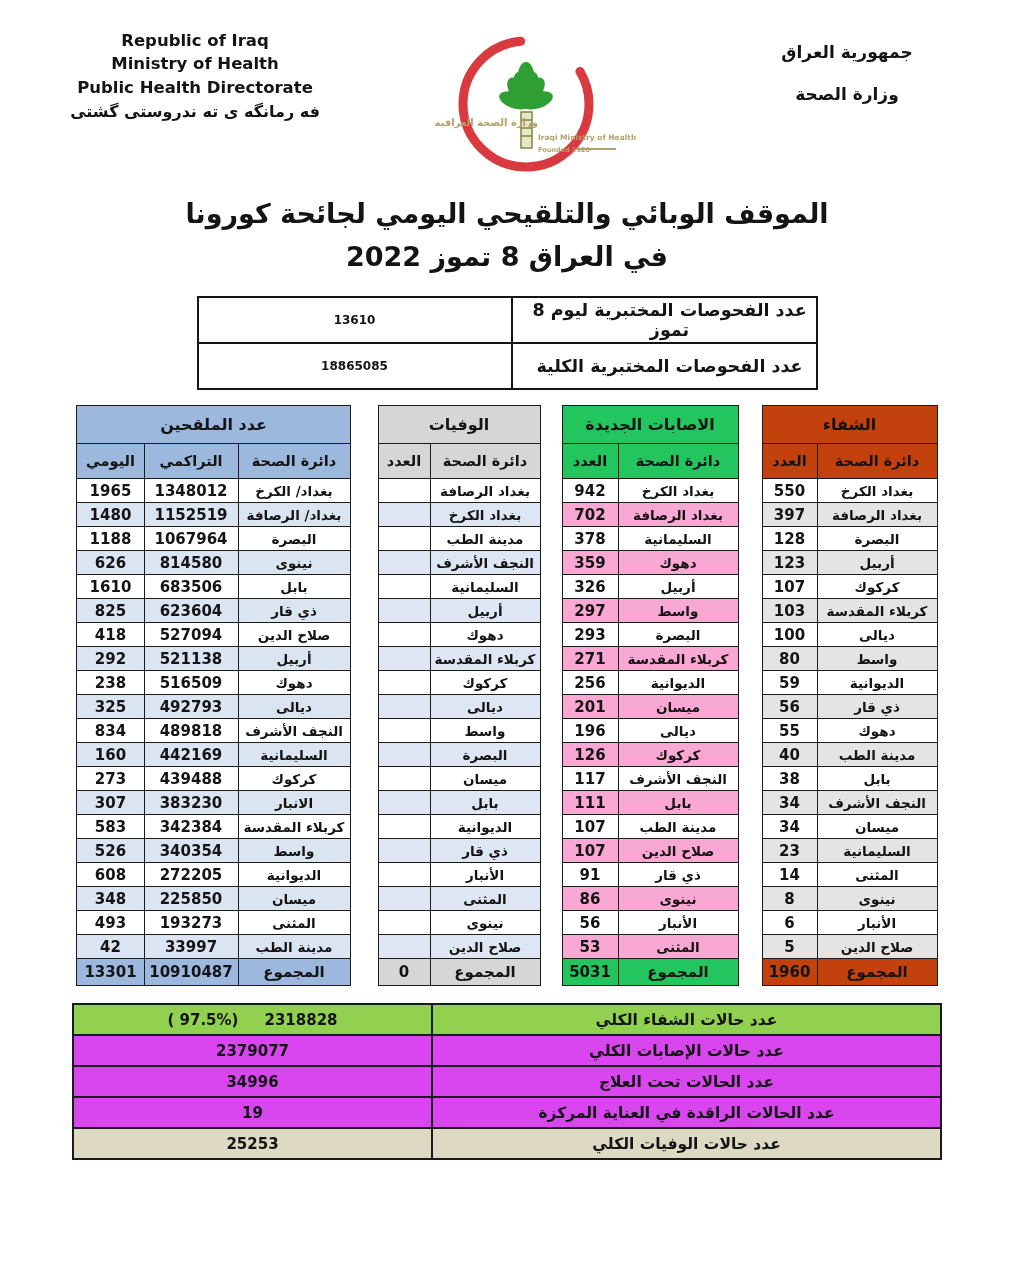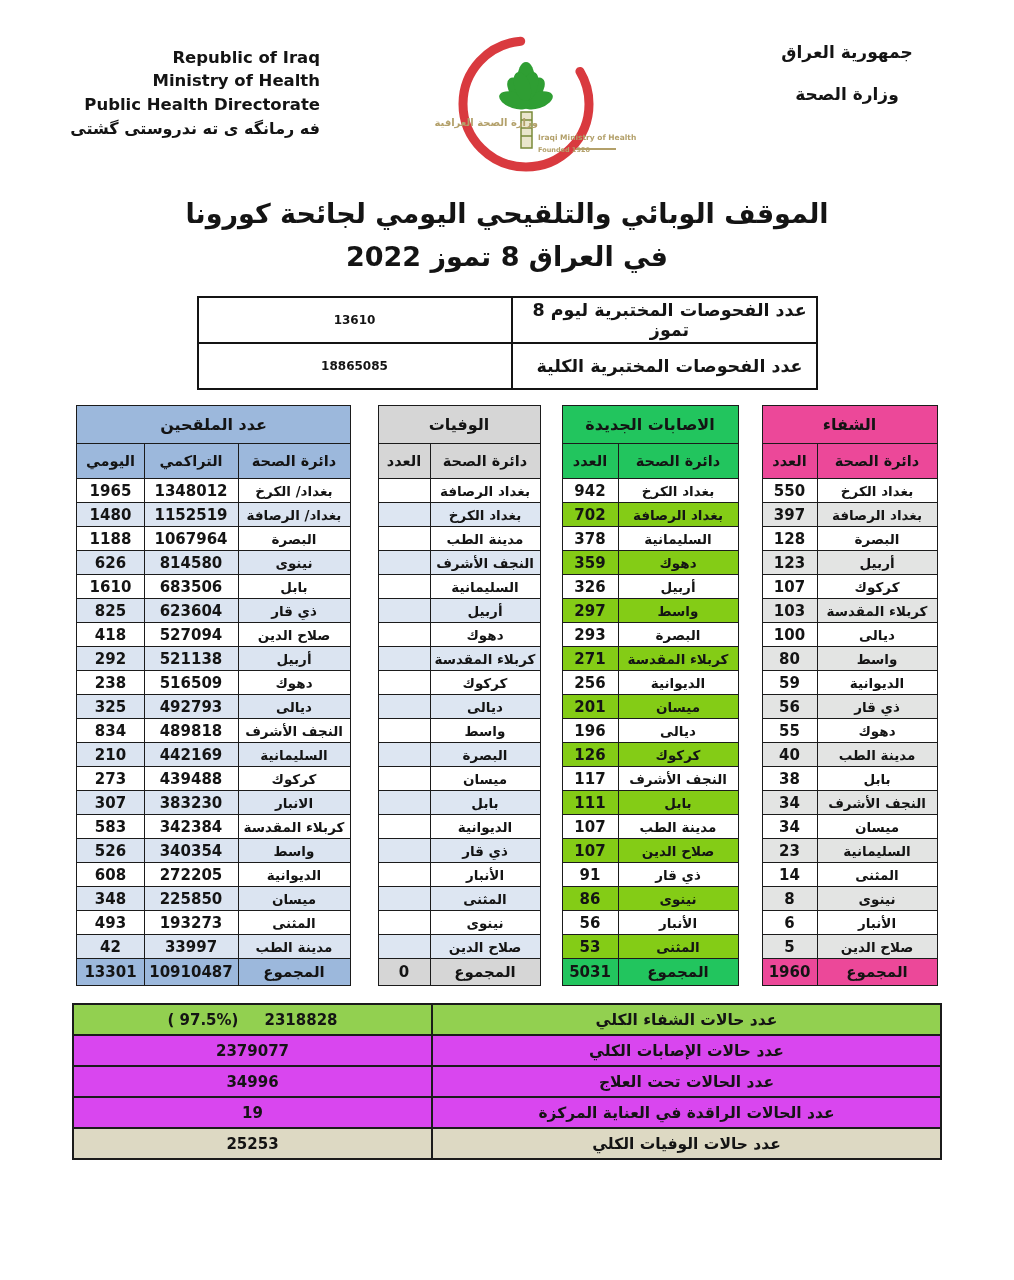--- a/index.html
+++ b/index.html
@@ -5,21 +5,21 @@
   html,body{margin:0;padding:0;}
   body{
     width:1014px;height:1280px;background:#ffffff;
     font-family:"DejaVu Sans",sans-serif;font-weight:bold;color:#141414;
     -webkit-font-smoothing:antialiased;
   }
   .page{position:relative;width:1014px;height:1280px;overflow:hidden;}
 
   
   .top{display:flex;justify-content:space-between;align-items:flex-start;padding:26px 62px 0 70px;}
-  .en-block{width:250px;text-align:right;font-size:16.5px;line-height:1.42;margin-top:20px;}
+  .en-block{width:250px;text-align:center;font-size:16.5px;line-height:1.42;margin-top:3px;}
   .en-block .ku{font-size:16px;margin-top:2px;direction:rtl;}
   .ar-block{width:210px;text-align:center;font-size:17px;line-height:2.45;margin-top:6px;direction:rtl;}
   .logo-wrap{width:210px;height:150px;position:relative;margin-top:2px;}
 
   
   .main-title{direction:rtl;text-align:center;font-size:27px;line-height:1.6;margin:14px 40px 0 40px;}
 
   
   table{border-collapse:collapse;table-layout:fixed;}
   .tests{width:600px;margin:18px auto 0 auto;direction:rtl;}
@@ -28,26 +28,26 @@
   .tests td.t-value{width:310px;font-size:12px;}
 
   
   .main{width:860px;margin:15px auto 0 auto;direction:rtl;text-align:center;}
   .main td{border:1.6px solid #1b1b1b;height:23px;padding:0 2px;overflow:hidden;white-space:nowrap;}
   .main td.spacer{border:none;background:#fff;}
   .main .sec-title{height:37px;font-size:16px;}
   .main .sub-h{height:34px;font-size:14.5px;}
   .main .name{font-size:13.5px;}
   .main .num{font-size:15px;}
-  .rec-h{background:#ec4899;}
+  .rec-h{background:#c2410c;}
   .cas-h{background:#22c55e;}
   .dth-h{background:#d6d6d6;}
   .vac-h{background:#9cb8dc;}
   tr.alt td.rec{background:#e3e4e3;}
-  tr.alt td.cas{background:#84cc16;}
+  tr.alt td.cas{background:#f9a8d4;}
   tr.alt td.dth{background:#dde6f2;}
   tr.alt td.vac{background:#dbe4f1;}
   .main .total-row td{height:26px;font-size:15px;}
 
   
   .summary{width:860px;margin:17px auto 0 auto;direction:rtl;}
   .summary td{border:2px solid #1b1b1b;height:27px;text-align:center;}
   .summary td.s-label{width:505px;font-size:15.5px;}
   .summary td.s-value{width:355px;font-size:15px;}
   .s-green td{background:#92d050;}
@@ -318,21 +318,21 @@
           <td class="num rec">40</td>
           <td class="spacer"></td>
           <td class="name cas">كركوك</td>
           <td class="num cas">126</td>
           <td class="spacer"></td>
           <td class="name dth">البصرة</td>
           <td class="num dth"></td>
           <td class="spacer"></td>
           <td class="name vac">السليمانية</td>
           <td class="num vac">442169</td>
-          <td class="num vac">210</td>
+          <td class="num vac">160</td>
         </tr>
         <tr>
           <td class="name rec">بابل</td>
           <td class="num rec">38</td>
           <td class="spacer"></td>
           <td class="name cas">النجف الأشرف</td>
           <td class="num cas">117</td>
           <td class="spacer"></td>
           <td class="name dth">ميسان</td>
           <td class="num dth"></td>

